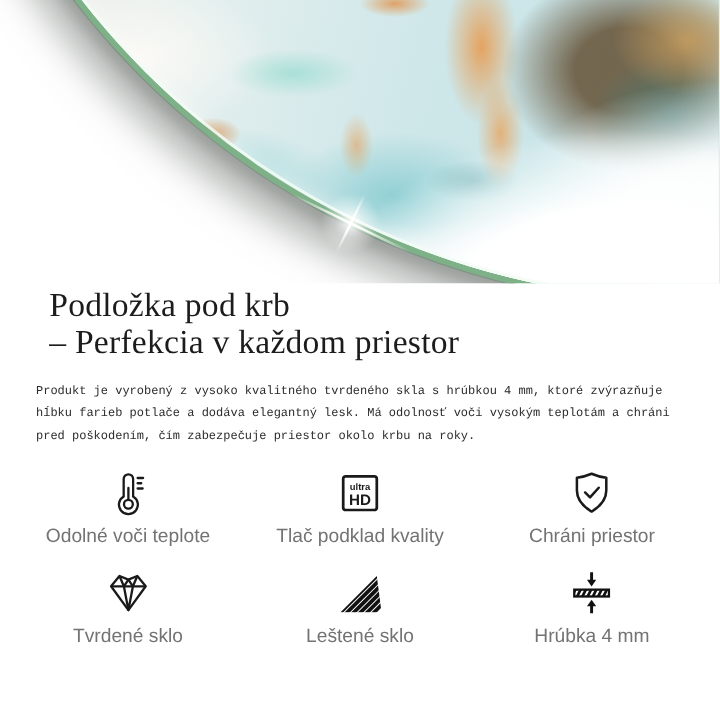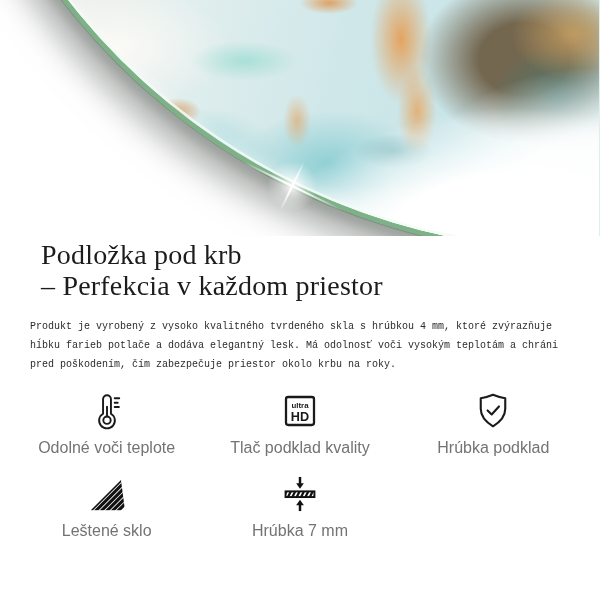--- a/index.html
+++ b/index.html
@@ -163,23 +163,34 @@
       <div class="flabel">Tlač podklad kvality</div>
     </div>
 
     <div class="feature">
       <div class="ficon">
         <svg width="42" height="42" viewBox="0 0 48 48" fill="none" stroke="#1a1a1a" stroke-width="2.4" stroke-linecap="round" stroke-linejoin="round">
           <path d="M24 5.5c4.8 2 9.6 3.4 14 3.9v12.1c0 8.8-5 14.6-14 20-9-5.4-14-11.2-14-20V9.4c4.4-.5 9.2-1.9 14-3.9Z"></path>
           <path d="M17.8 23.3l4.7 4.7 8.3-9.2"></path>
         </svg>
       </div>
-      <div class="flabel">Hrúbka podklad</div>
-    </div>
-
+      <div class="flabel">Chráni priestor</div>
+    </div>
+
+    <div class="feature">
+      <div class="ficon">
+        <svg width="42" height="42" viewBox="0 0 48 48" fill="none" stroke="#1a1a1a" stroke-width="2.2" stroke-linejoin="round">
+          <path d="M15.5 8 24 11.5 32.5 8l8 9.8L24 40.5 7.5 17.8Z"></path>
+          <path d="M7.5 17.8h33"></path>
+          <path d="M15.5 8l4.2 9.8L24 40.5l4.3-22.7L32.5 8"></path>
+          <path d="M24 11.5l-4.3 6.3M24 11.5l4.3 6.3"></path>
+        </svg>
+      </div>
+      <div class="flabel">Tvrdené sklo</div>
+    </div>
 
     <div class="feature">
       <div class="ficon">
         <svg width="42" height="42" viewBox="0 0 48 48">
           <defs>
             <clipPath id="triClip">
                 <path d="M5.5 42.5 40 8l4.5 34.5Z"></path>
               </clipPath>
           </defs>
           <g clip-path="url(#triClip)" stroke="#111" stroke-width="3.6">
@@ -206,17 +217,17 @@
           <g clip-path="url(#barClip)" stroke="#111" stroke-width="2.6">
             <path d="M4 30l6-12M9 30l6-12M14 30l6-12M19 30l6-12M24 30l6-12M29 30l6-12M34 30l6-12M39 30l6-12"></path>
           </g>
           <rect x="7.5" y="21" width="33" height="6.5" stroke="#111" stroke-width="2.2"></rect>
           <path d="M24 4.5v8" stroke="#111" stroke-width="2.8"></path>
           <path d="M19.6 11.6 24 17.9l4.4-6.3Z" fill="#111"></path>
           <path d="M24 43.5v-8" stroke="#111" stroke-width="2.8"></path>
           <path d="M19.6 36.9 24 30.6l4.4 6.3Z" fill="#111"></path>
         </svg>
       </div>
-      <div class="flabel">Hrúbka 7 mm</div>
+      <div class="flabel">Hrúbka 4 mm</div>
     </div>
 
   </section>
 </div>
 
 </body></html>

